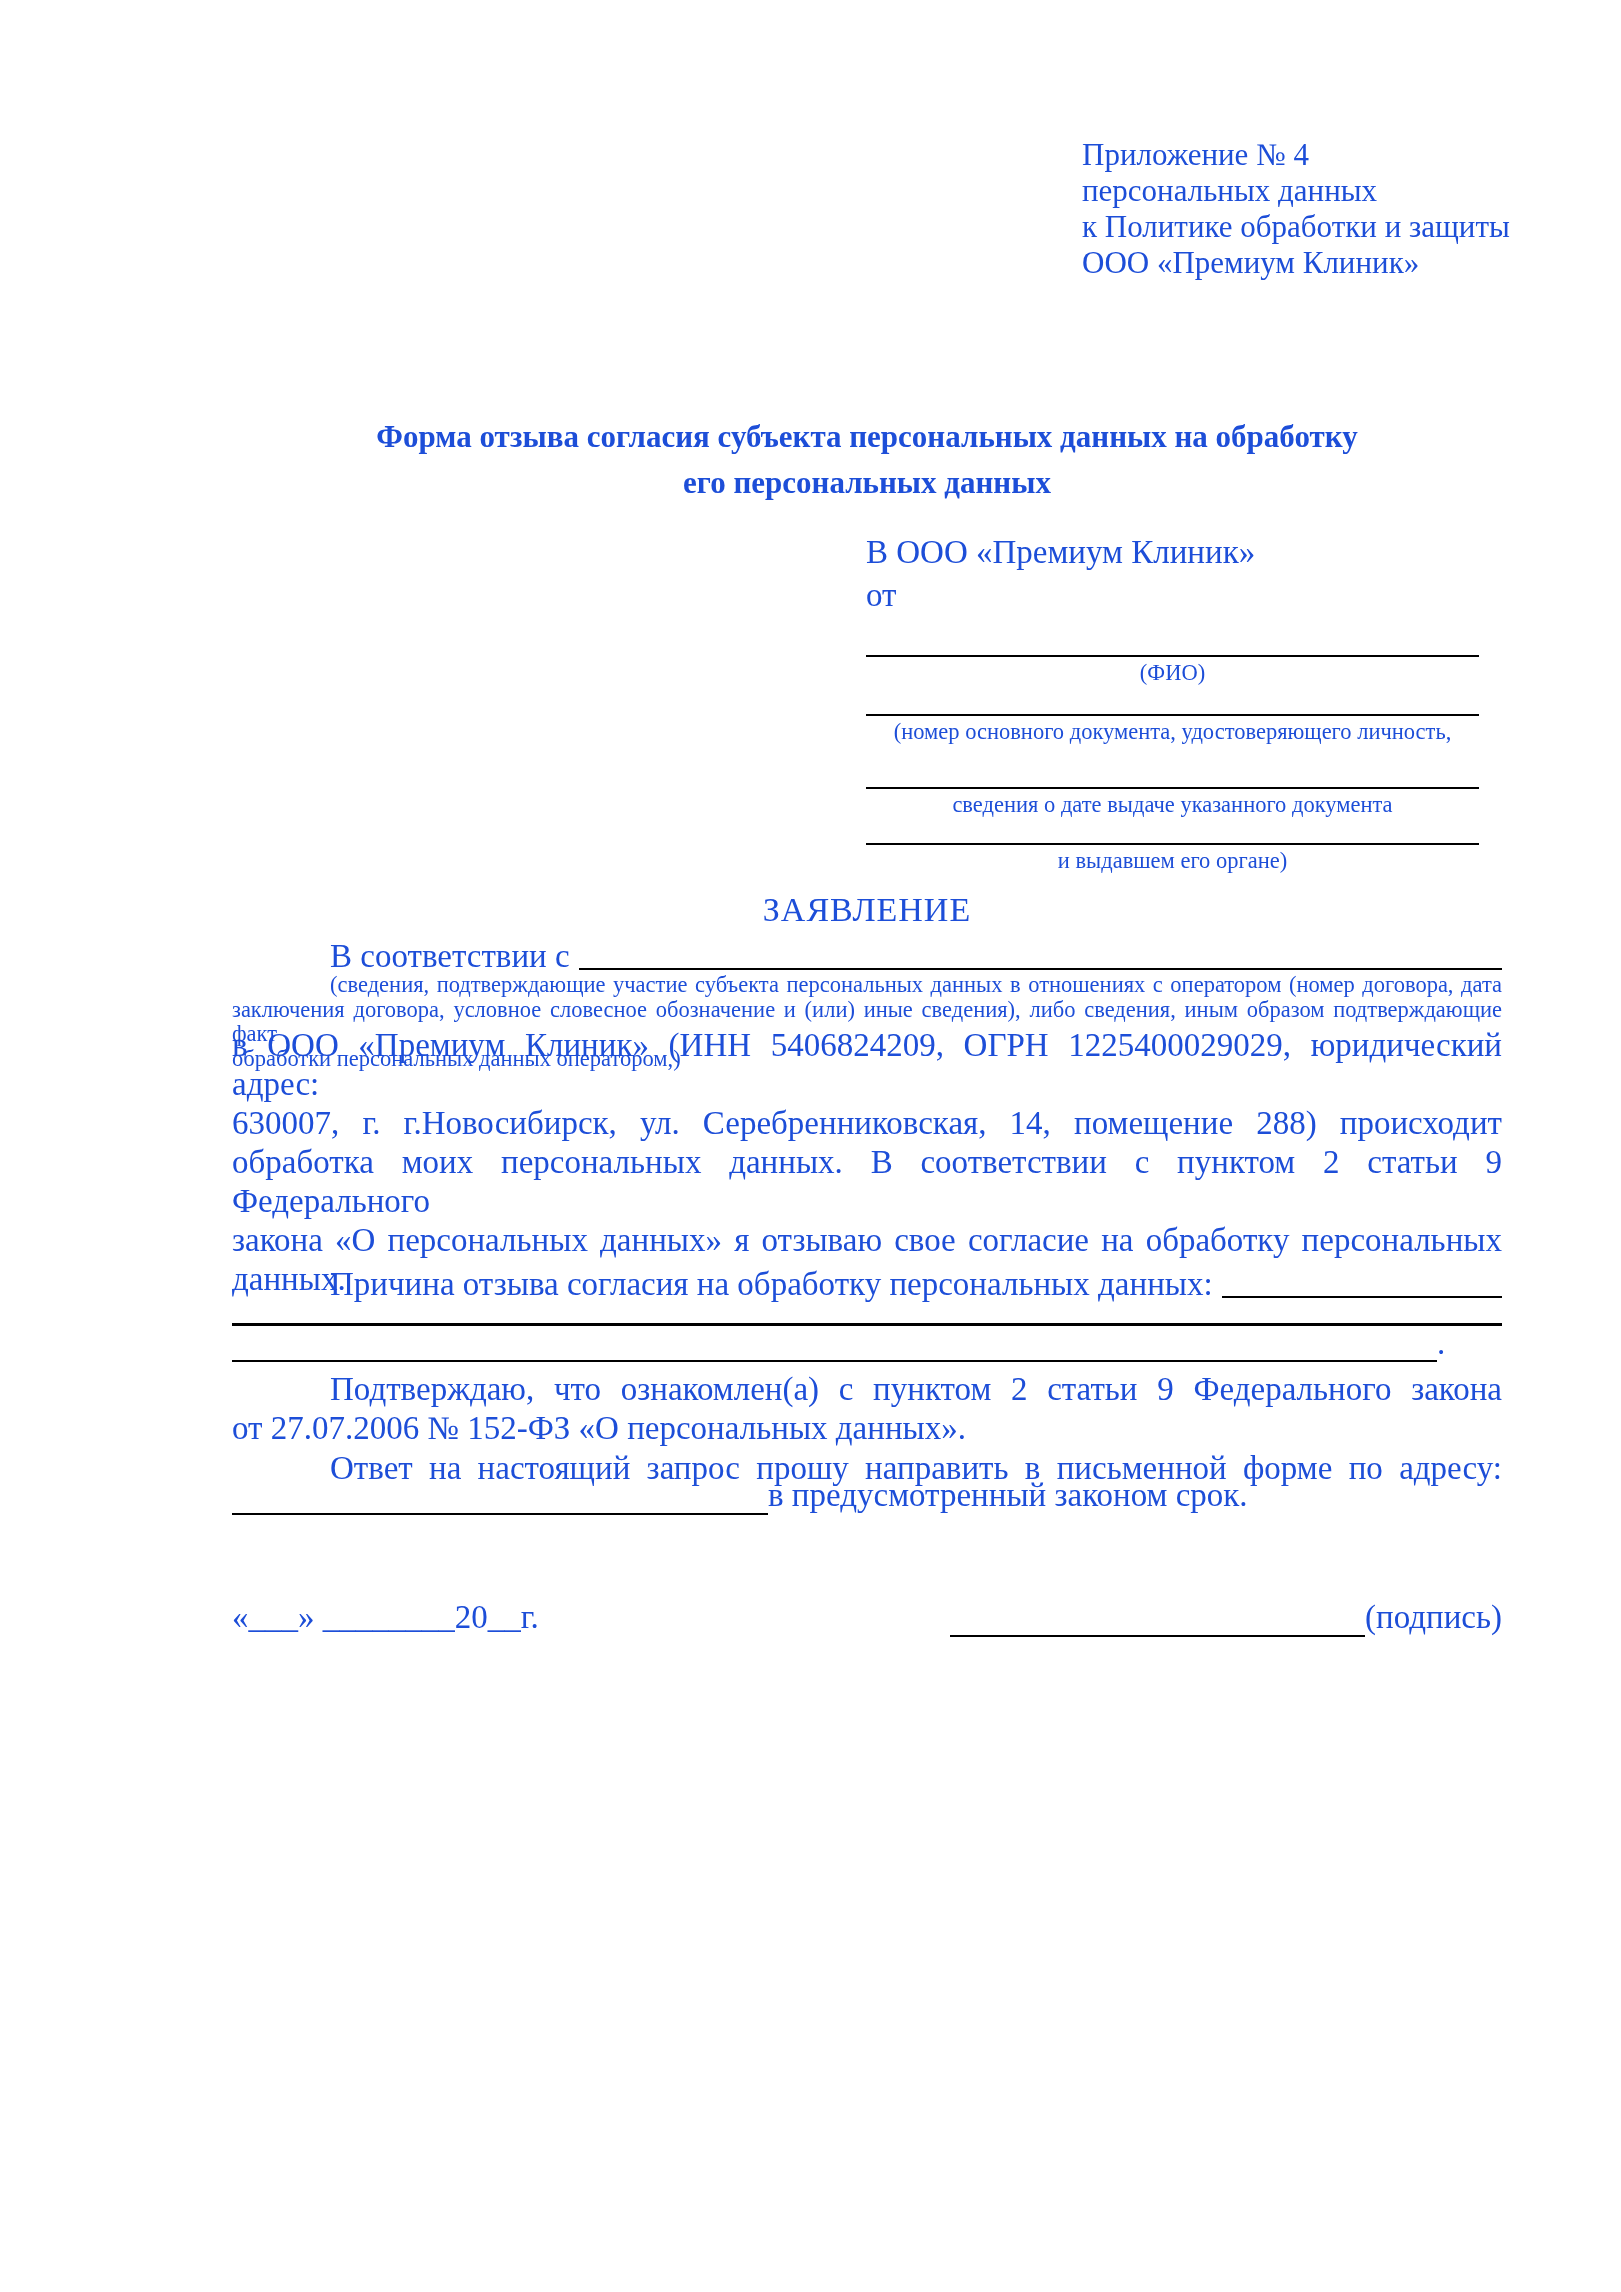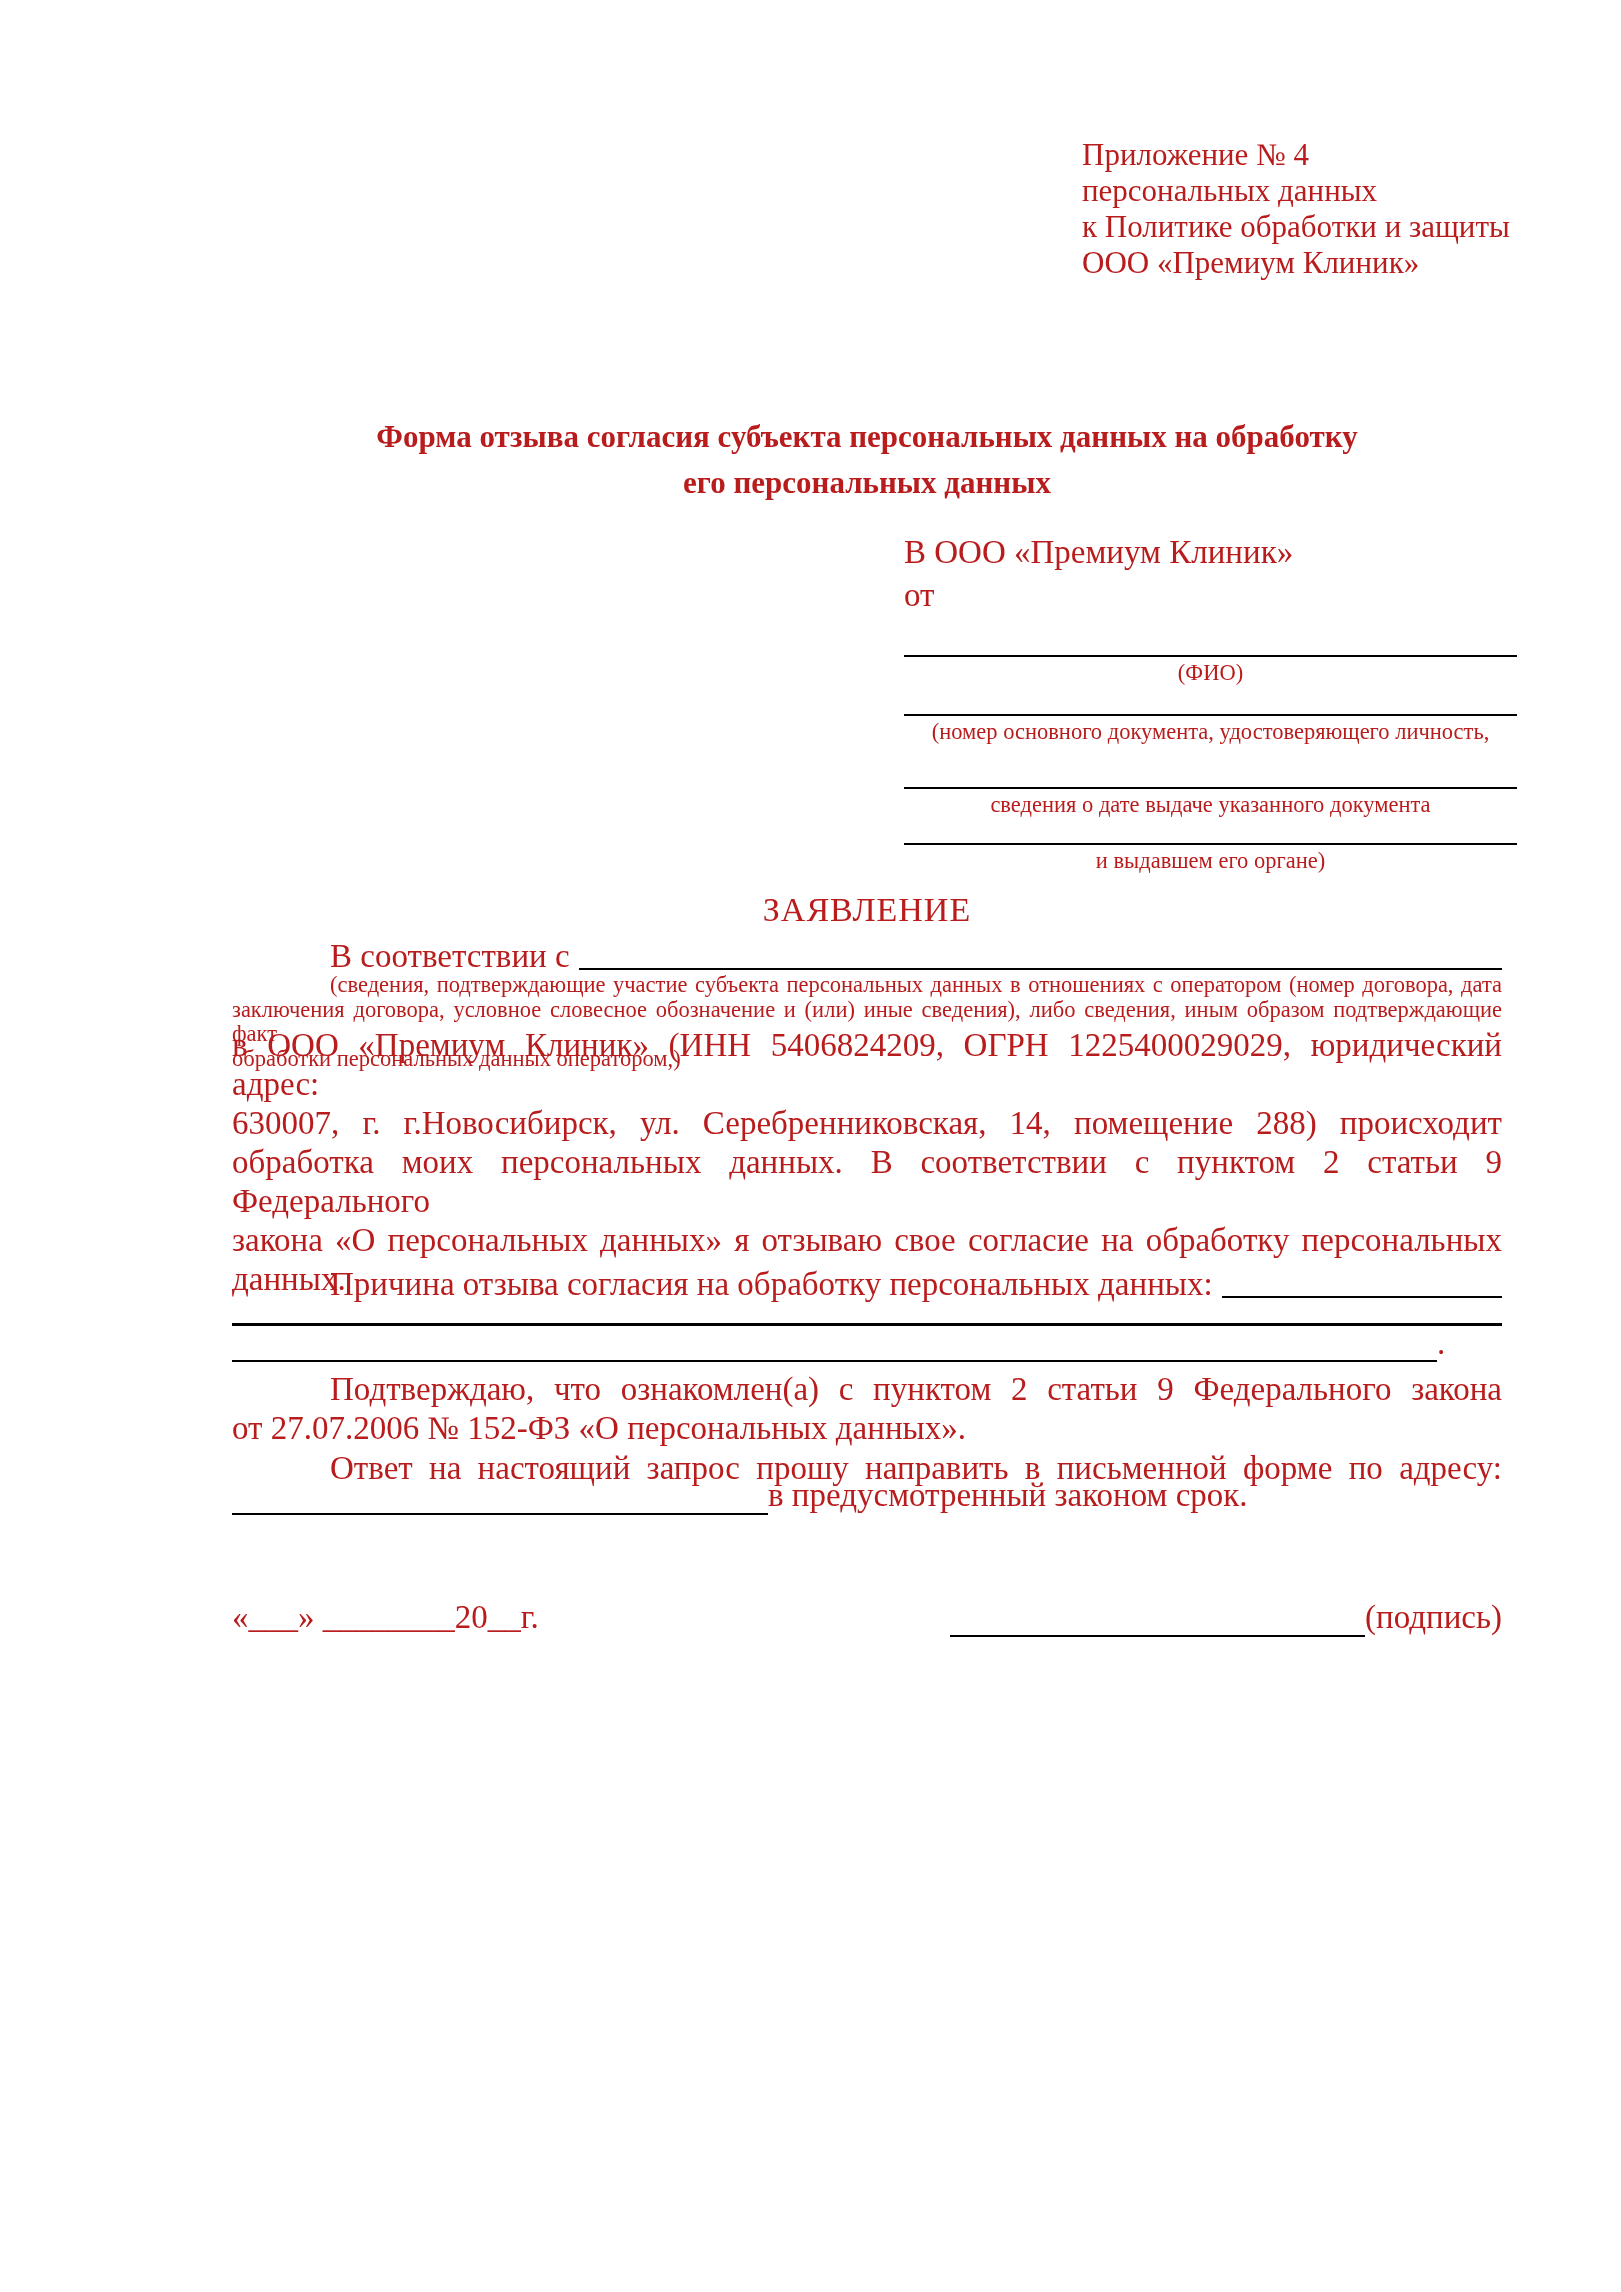--- a/index.html
+++ b/index.html
@@ -2,30 +2,30 @@
 <html><head>
 <meta charset="utf-8">
 <style>
   * { margin:0; padding:0; box-sizing:border-box; }
   html,body { background:#888; }
   .page {
     position:relative;
     width:1621px; height:2293px;
     margin:0 auto;
     background:#ffffff;
-    color:#b91c1c;
+    color:#1d4ed8;
     font-family:"Liberation Serif","DejaVu Serif",serif;
     overflow:hidden;
   }
   
   .appendix { position:absolute; left:1082px; top:137px; font-size:31px; line-height:36px; }
   
   .doc-title { position:absolute; left:232px; top:400px; width:1270px; text-align:center; font-weight:700; font-size:31px; line-height:46px;margin-top:14px; }
   
-  .addressee { position:absolute; left:904px; top:531px; width:613px; font-size:33px; line-height:43px; }
+  .addressee { position:absolute; left:866px; top:531px; width:613px; font-size:33px; line-height:43px; }
   .blank { border-bottom:2.9px solid #000; }
   .blank.b1 { height:40px; }   
   .blank.b2 { height:34px; }
   .blank.b3 { height:47px; }
   .blank.b4 { height:31px; }
   .caption { font-size:22.5px; line-height:19.6px; padding-top:5.9px; text-align:center; white-space:nowrap; }
   
   .statement-heading { position:absolute; left:232px; top:890px; width:1270px; text-align:center; font-size:34px; line-height:39px; letter-spacing:1px; }
   
   .accordance { position:absolute; left:232px; top:937px; width:1270px; display:flex; font-size:33px; line-height:39px; }

